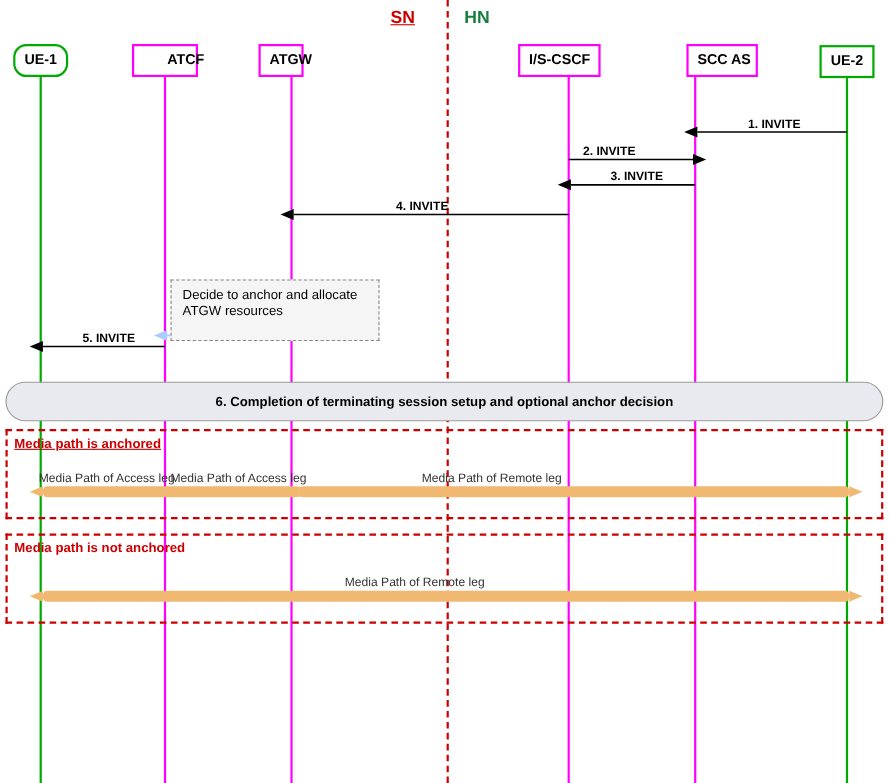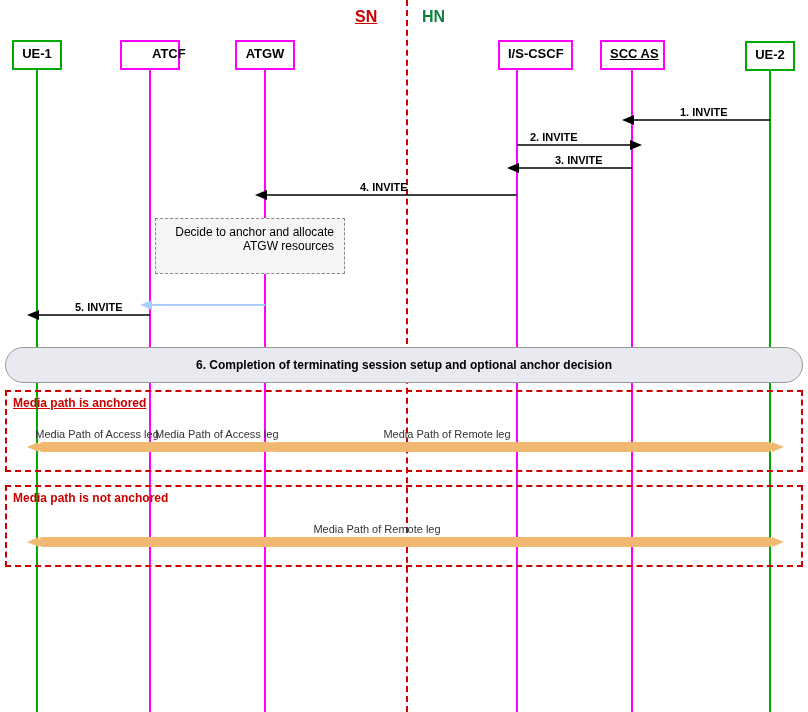--- a/index.html
+++ b/index.html
@@ -48,22 +48,23 @@
       border-left: 2px dashed #cc0000;
     }
 
     
     .note-box {
       position: absolute;
       border: 1px dashed #888;
       background: #f5f5f5;
       padding: 6px 10px;
       font-size: 12px;
-      text-align: right;
+      text-align: left;
       color: #000;
+      margin-top: 36px;
     }
 
     
     .step6-box {
       position: absolute;
       background: #e8eaf0;
       border: 1px solid #999;
       display: flex;
       align-items: center;
       justify-content: center;
@@ -86,25 +87,25 @@
 </head>
 <body>
 
 <div id="diagram">
 
   <span class="zone-label red" style="left:355px;top:8px;">SN</span>
   <span class="zone-label blue" style="left:422px;top:8px;">HN</span>
 
   <div class="divider" style="left:406px;top:0;height:712px;"></div>
 
-  <div class="participant-box green" style="left:12px;top:40px;width:50px;height:30px;">UE-1</div>
+  <div class="participant-box green" style="left:12px;top:40px;width:50px;height:30px;border-radius:12px;">UE-1</div>
   <div class="participant-box" style="left:120px;top:40px;width:60px;height:30px;padding-left:30px;">ATCF</div>
-  <div class="participant-box" style="left:235px;top:40px;width:60px;height:30px;">ATGW</div>
-  <div class="participant-box" style="left:498px;top:40px;width:75px;height:30px;">I/S-CSCF</div>
-  <div class="participant-box" style="left:600px;top:40px;width:65px;height:30px;text-decoration:underline;">SCC AS</div>
+  <div class="participant-box" style="left:235px;top:40px;width:41px;height:30px;">ATGW</div>
+  <div class="participant-box" style="left:471px;top:40px;width:75px;height:30px;">I/S-CSCF</div>
+  <div class="participant-box" style="left:624px;top:40px;width:65px;height:30px;">SCC AS</div>
   <div class="participant-box green" style="left:745px;top:28px;width:50px;height:30px;margin-top:13px;">UE-2</div>
 
   <svg style="position:absolute;left:0;top:0;width:808px;height:712px;pointer-events:none;">
 
     <line x1="37" y1="70" x2="37" y2="712" stroke="#00aa00" stroke-width="2"></line>
 
     <line x1="150" y1="70" x2="150" y2="712" stroke="#ff00ff" stroke-width="2"></line>
 
     <line x1="265" y1="70" x2="265" y2="712" stroke="#ff00ff" stroke-width="2"></line>
 

